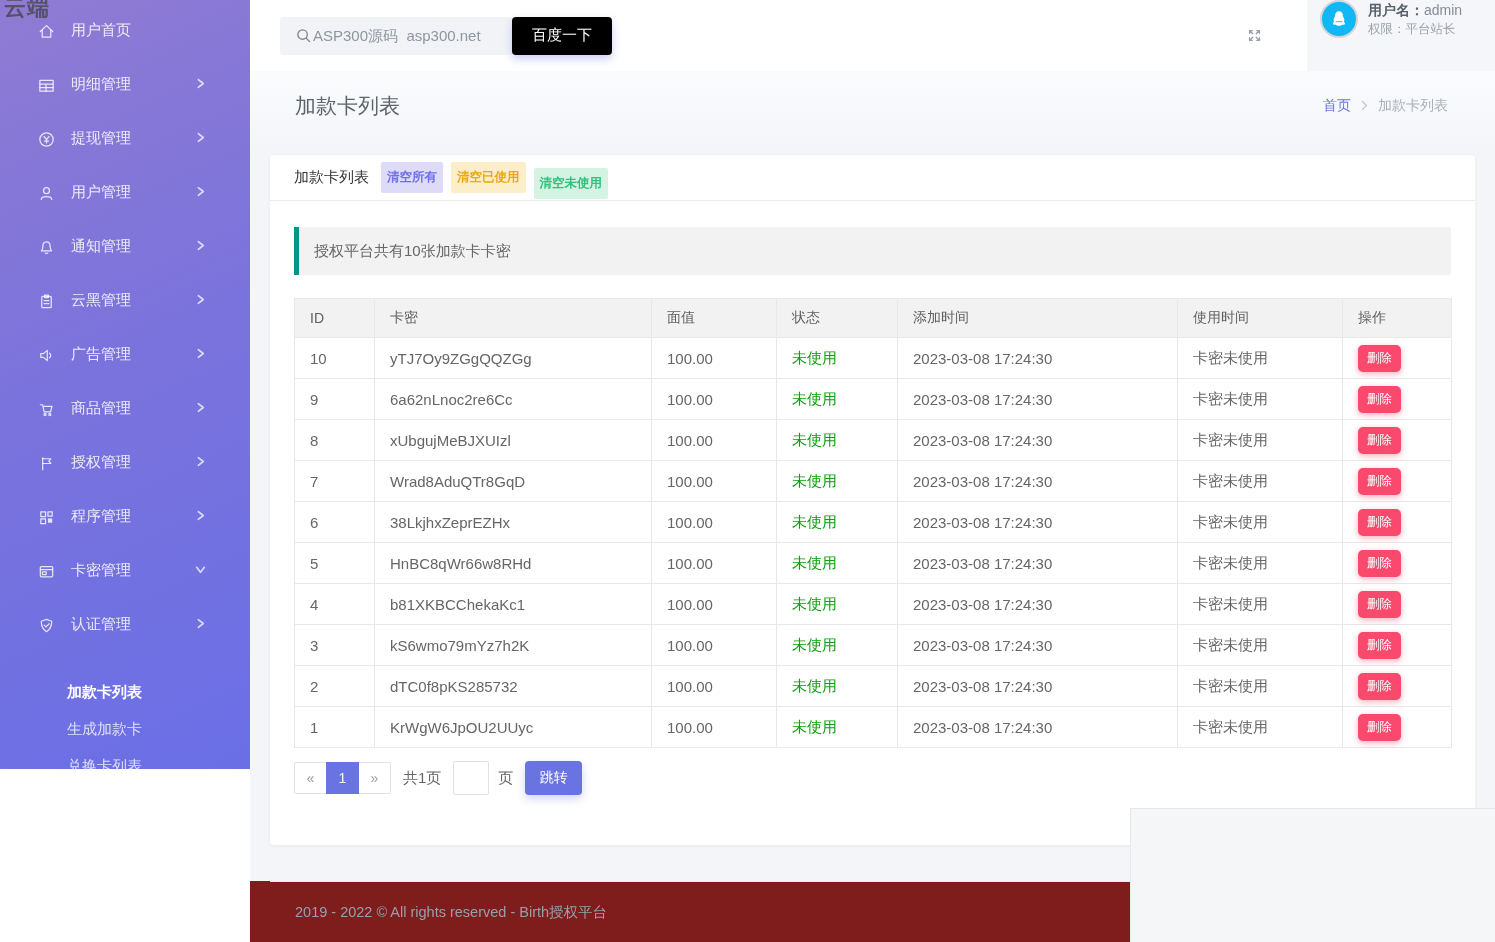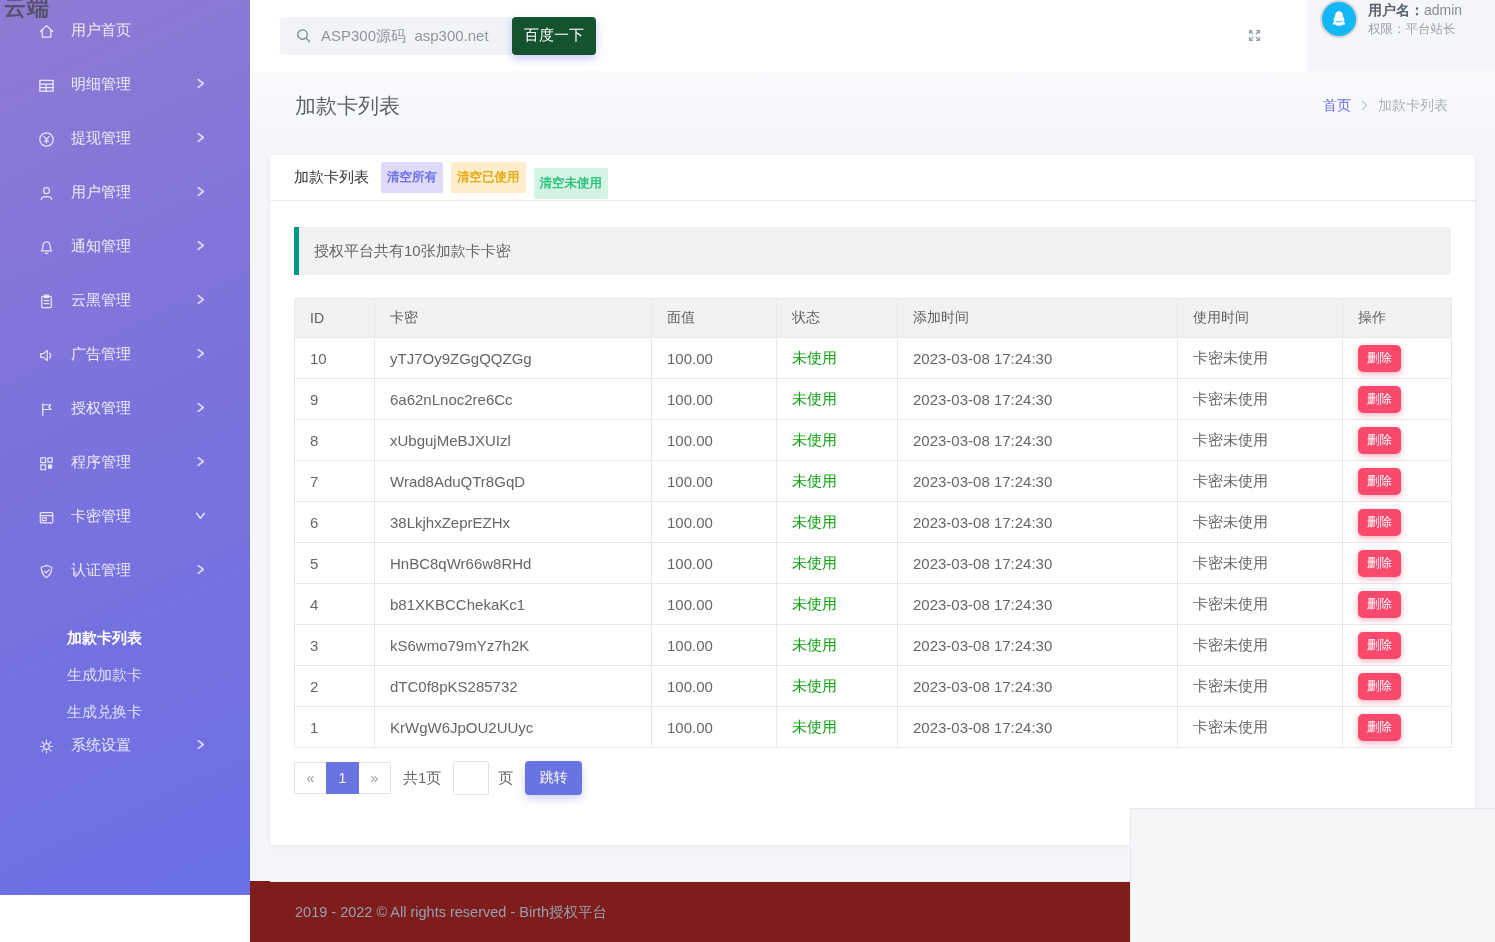--- a/index.html
+++ b/index.html
@@ -4,44 +4,44 @@
 <style>
   * { margin:0; padding:0; box-sizing:border-box; }
   html,body { width:1495px; height:942px; }
   body {
     position:relative; overflow:hidden; background:#fff;
     font-family:"Liberation Sans","DejaVu Sans",sans-serif; color:#666;
   }
 
   
   .sidebar {
-    position:absolute; left:0; top:0; width:250px; height:895px; z-index:10;
+    position:absolute; left:0; top:0; width:250px; height:769px; z-index:10;
     background:linear-gradient(155deg,#8f7bd3 0%,#7b73dc 45%,#6a6fe6 100%);
     color:rgba(255,255,255,0.85); overflow:hidden;
   }
   .logo { position:absolute; top:-7px; left:4px; font-size:22px; font-weight:bold; color:#55516b; letter-spacing:1px; }
   .nav { position:absolute; top:21px; left:0; right:0; }
   .nav-item { height:54px; display:flex; align-items:flex-start; padding:0 44px 0 36px; cursor:pointer; font-size:15px; }
   .nav-item .icon { width:20px; height:20px; margin-right:15px; display:flex; align-items:center; justify-content:center; }
   .icon svg { width:19px; height:19px; stroke:rgba(255,255,255,0.82); fill:none; stroke-width:1.3; stroke-linecap:round; stroke-linejoin:round; }
   .nav-item .label { flex:1; }
   .arrow svg { width:11px; height:11px; stroke:rgba(255,255,255,0.75); fill:none; stroke-width:1.5; stroke-linecap:round; stroke-linejoin:round; }
   .nav-sub { padding:4px 0 6px; }
   .sub-item { height:37px; line-height:37px; padding-left:67px; font-size:15px; color:rgba(255,255,255,0.78); cursor:pointer; }
   .sub-item.active { color:#fff; font-weight:bold; }
 
   
   .main { position:absolute; left:250px; top:0; width:1245px; height:942px; }
 
   .topbar { position:relative; height:71px; background:#fff; display:flex; align-items:center; z-index:5; }
   .search { display:flex; margin-left:30px; align-items:center; }
   .search-box { width:233px; height:38px; background:#f1f3f7; border-radius:4px; display:flex; align-items:center; padding-left:15px; }
-  .search-input { border:none; outline:none; background:transparent; font-size:15px; color:#8f969e; width:195px; margin-left:9px; font-family:inherit; }
+  .search-input { border:none; outline:none; background:transparent; font-size:15px; color:#8f969e; width:195px; margin-left:1px; font-family:inherit; }
   .search-input::placeholder { color:#8f969e; opacity:1; }
-  .search-btn { width:84px; height:38px; background:#14532d; color:#fff; font-size:15px; border:none; border-radius:4px; margin-left:-1px; box-shadow:0 4px 8px rgba(105,115,226,0.35); cursor:pointer; font-family:inherit; }
+  .search-btn { width:100px; height:38px; background:#000000; color:#fff; font-size:15px; border:none; border-radius:4px; margin-left:-1px; box-shadow:0 4px 8px rgba(105,115,226,0.35); cursor:pointer; font-family:inherit; }
   .topbar-right { position:absolute; right:0; top:0; height:71px; display:flex; align-items:center; }
   .fullscreen { margin-right:44px; color:#99a0a8; display:flex; cursor:pointer; }
   .user-block { width:188px; height:71px; background:#f5f6f9; display:flex; padding-left:13px; }
   .avatar { flex:none; width:38px; height:38px; border-radius:50%; background:#12b7f5; border:2px solid #d5d5d5; display:flex; align-items:center; justify-content:center; margin-right:10px; }
   .user-lines { line-height:1.45; }
   .u-row1 { font-size:14px; color:#868d95; }
   .u-row1 b { color:#57606b; }
   .u-row2 { font-size:12.5px; color:#9aa2ab; }
 
   .content { position:absolute; top:71px; left:0; right:0; height:810px;
@@ -186,20 +186,35 @@
           </svg>
       </span>
       <span class="label">广告管理</span>
       <span class="arrow">
         <svg viewBox="0 0 10 10">
             <path d="M3 1.5 L7.5 5 L3 8.5"></path>
           </svg>
       </span>
     </div>
 
+    <div class="nav-item">
+      <span class="icon">
+        <svg viewBox="0 0 20 20">
+            <path d="M3.5 5 H6 L7.5 12.6 H14.3 L15.8 6.8 H6.4"></path>
+            <circle cx="8.5" cy="15.3" r="1.1"></circle>
+            <circle cx="13.5" cy="15.3" r="1.1"></circle>
+          </svg>
+      </span>
+      <span class="label">商品管理</span>
+      <span class="arrow">
+        <svg viewBox="0 0 10 10">
+            <path d="M3 1.5 L7.5 5 L3 8.5"></path>
+          </svg>
+      </span>
+    </div>
 
     <div class="nav-item">
       <span class="icon">
         <svg viewBox="0 0 20 20">
             <path d="M6 4 V16.5"></path>
             <path d="M6 5 H14.5 L12.5 7.5 L14.5 10 H6"></path>
           </svg>
       </span>
       <span class="label">授权管理</span>
       <span class="arrow">
@@ -253,20 +268,21 @@
       <span class="arrow">
         <svg viewBox="0 0 10 10">
             <path d="M3 1.5 L7.5 5 L3 8.5"></path>
           </svg>
       </span>
     </div>
 
     <div class="nav-sub">
       <div class="sub-item active">加款卡列表</div>
       <div class="sub-item">生成加款卡</div>
+      <div class="sub-item">兑换卡列表</div>
       <div class="sub-item">生成兑换卡</div>
     </div>
 
     <div class="nav-item">
       <span class="icon">
         <svg viewBox="0 0 20 20">
             <circle cx="10" cy="10" r="3"></circle>
             <path d="M10 3.4 V5.4 M10 14.6 V16.6 M3.4 10 H5.4 M14.6 10 H16.6 M5.3 5.3 L6.7 6.7 M13.3 13.3 L14.7 14.7 M14.7 5.3 L13.3 6.7 M6.7 13.3 L5.3 14.7"></path>
           </svg>
       </span>

